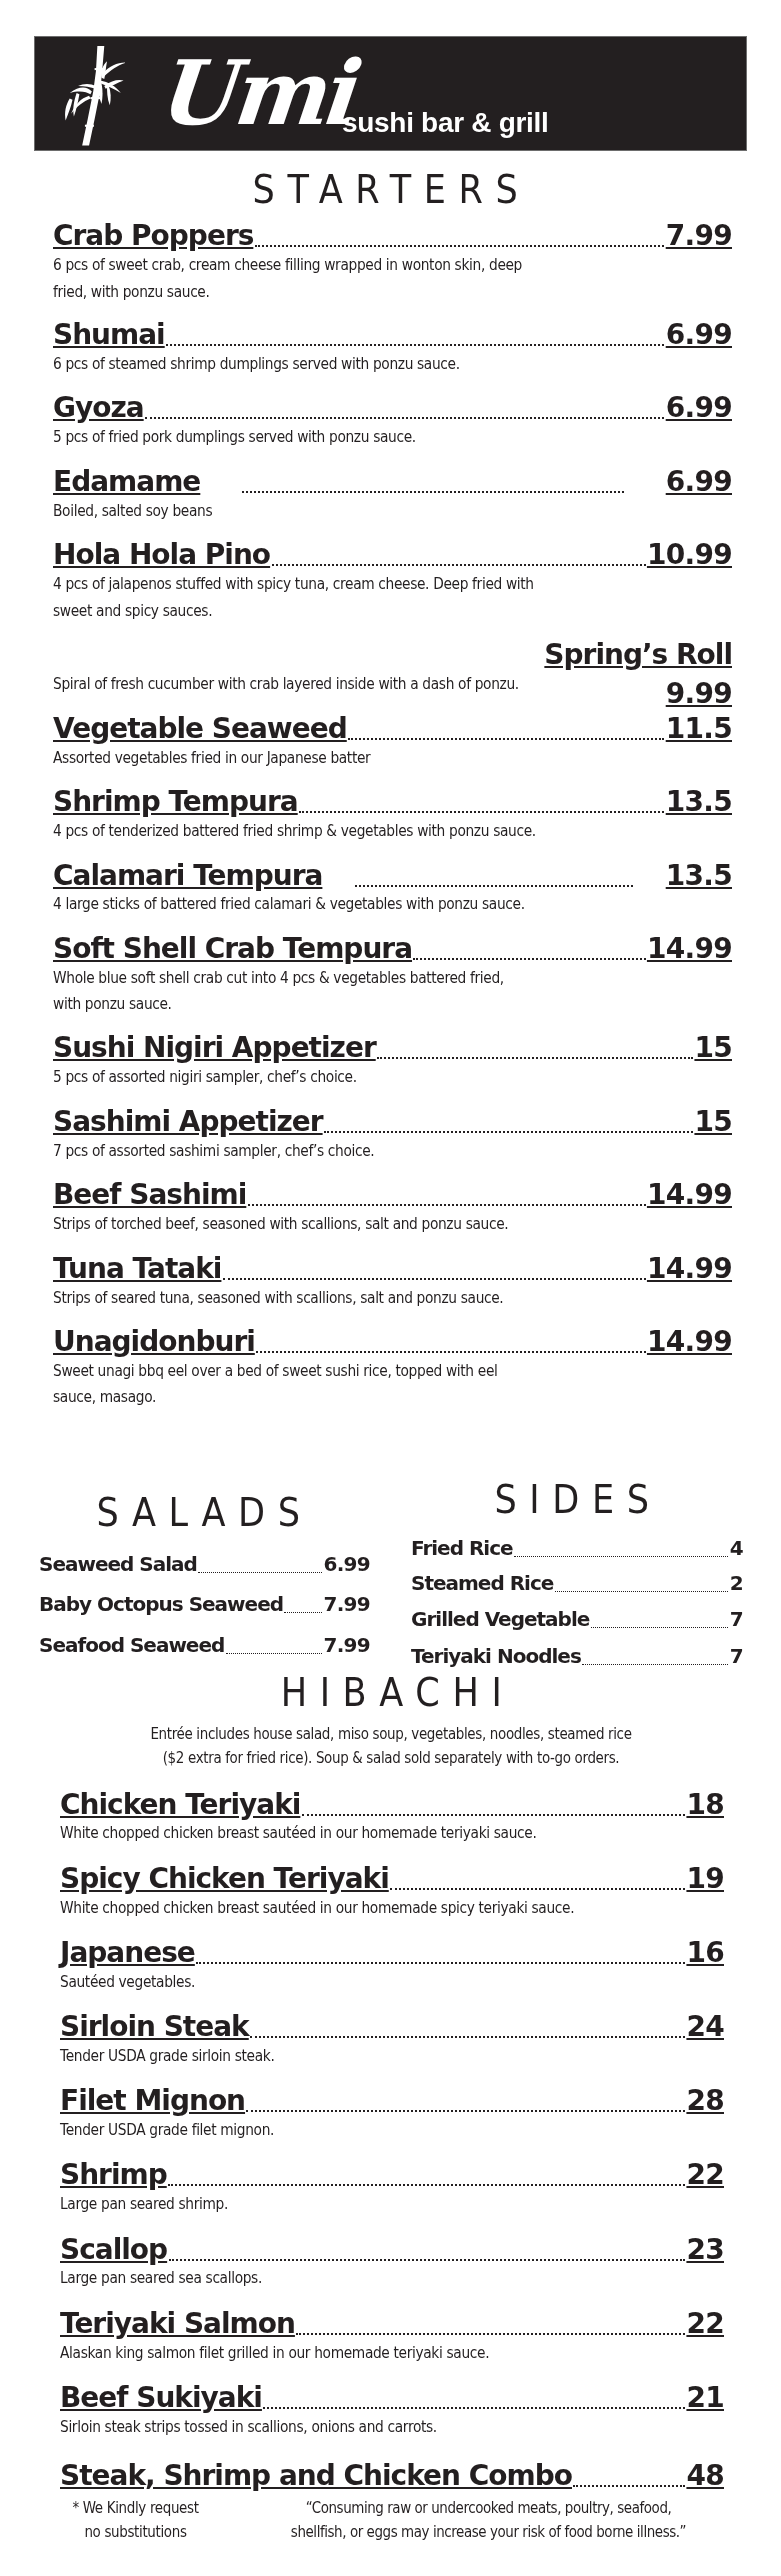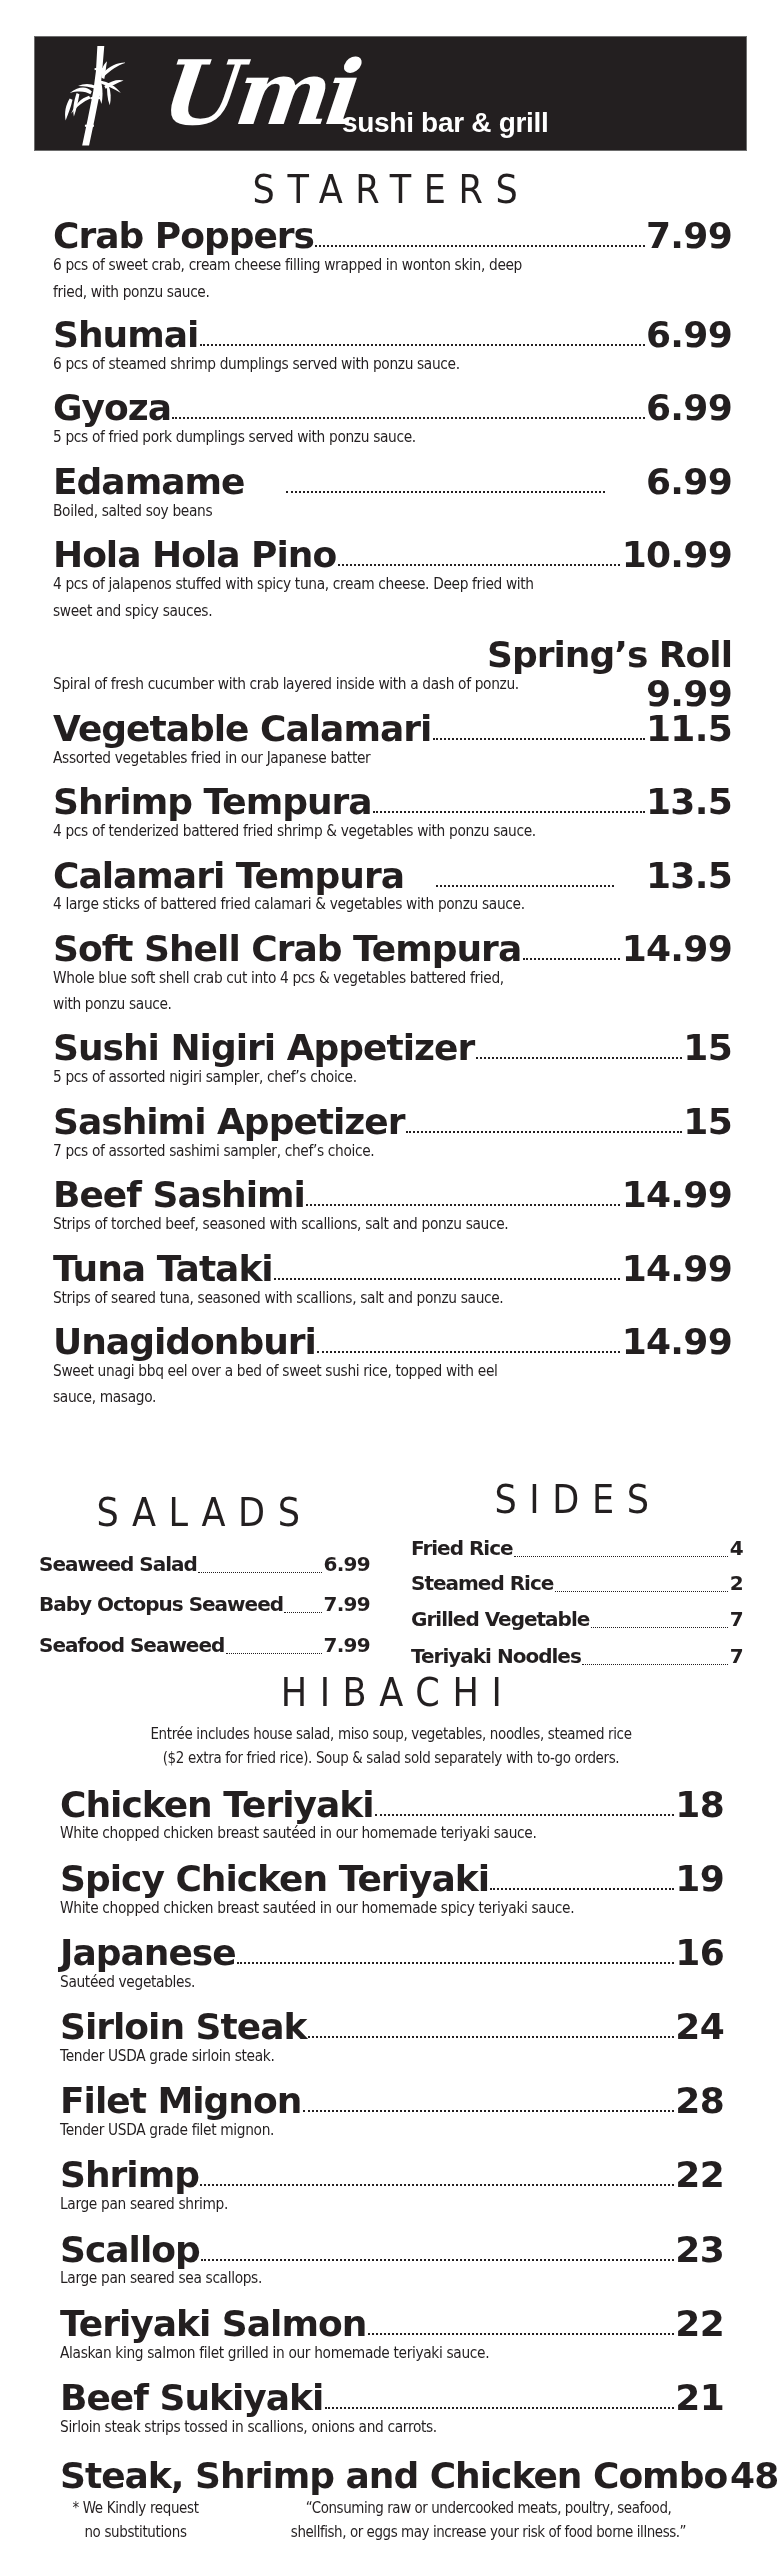--- a/index.html
+++ b/index.html
@@ -14,21 +14,21 @@
   
   .section-title { position:absolute; font-family:"DejaVu Sans", sans-serif; font-weight:normal; font-size:39px; line-height:42px; letter-spacing:14px; text-align:center; color:#231f20; transform:scaleX(0.9); transform-origin:center; white-space:nowrap; }
 
   
   .row { position:absolute; display:flex; align-items:flex-end; white-space:nowrap; }
   .row .name { font-family:"DejaVu Sans", sans-serif; font-weight:bold; color:#231f20; flex:0 0 auto; transform-origin:left bottom; }
   .row .leader { flex:1 1 auto; border-bottom:2.1px dotted #231f20; margin:0 1.4px; align-self:flex-end; }
   .row .price { font-family:"DejaVu Sans", sans-serif; font-weight:bold; color:#231f20; flex:0 0 auto; }
   .desc { position:absolute; font-family:"DejaVu Sans", sans-serif; color:#231f20; white-space:nowrap; transform-origin:left top; }
 
-  .row.big .name, .row.big .price { font-size:36px; line-height:32px; letter-spacing:-0.7px; }
+  .row.big .name, .row.big .price { font-size:28px; line-height:32px; letter-spacing:-0.7px;text-decoration:underline; }
   .row.big .leader { margin-bottom:4.9px; }
   .desc.big { font-size:16px; line-height:26px; letter-spacing:-0.4px; }
 
   .row.small .name, .row.small .price { font-size:20px; line-height:23.6px; letter-spacing:-0.7px; }
   .row.small .leader { margin-bottom:3.5px; border-bottom-width:1.4px; }
 
   .intro { position:absolute; left:0; width:782px; text-align:center; font-family:"DejaVu Sans", sans-serif; font-size:15.3px; line-height:25px; letter-spacing:-0.4px; color:#231f20; }
 
   .footer-left { position:absolute; left:42px; width:187px; text-align:center; font-family:"DejaVu Sans", sans-serif; font-size:15.3px; line-height:23.6px; letter-spacing:-0.4px; color:#231f20; }
   .footer-right { position:absolute; left:232px; width:513px; text-align:center; font-family:"DejaVu Sans", sans-serif; font-size:15.3px; line-height:23.6px; letter-spacing:-0.5px; color:#231f20; }
@@ -94,21 +94,21 @@
     </div>
     <div class="desc big" style="left: 53px; top: 571px; transform: scaleX(0.86);">4 pcs of jalapenos stuffed with spicy tuna, cream cheese. Deep fried with</div>
     <div class="desc big" style="left: 53px; top: 598px; transform: scaleX(0.86);">sweet and spicy sauces.</div>
     <div class="row big" style="left: 53px; width: 679px; top: 639px; flex-direction: column;">
       <span class="name" style="display: inline-block; letter-spacing: -1px;">Spring’s Roll</span>
       <span class="leader"></span>
       <span class="price">9.99</span>
     </div>
     <div class="desc big" style="left: 53px; top: 671px; transform: scaleX(0.86);">Spiral of fresh cucumber with crab layered inside with a dash of ponzu.</div>
     <div class="row big" style="left: 53px; width: 679px; top: 713px;">
-      <span class="name" style="display: inline-block; letter-spacing: -1px;">Vegetable Calamari</span>
+      <span class="name" style="display: inline-block; letter-spacing: -1px;">Vegetable Seaweed</span>
       <span class="leader"></span>
       <span class="price">11.5</span>
     </div>
     <div class="desc big" style="left: 53px; top: 745px; transform: scaleX(0.86);">Assorted vegetables fried in our Japanese batter</div>
     <div class="row big" style="left: 53px; width: 679px; top: 786px;">
       <span class="name" style="display: inline-block; letter-spacing: -1px;">Shrimp Tempura</span>
       <span class="leader"></span>
       <span class="price">13.5</span>
     </div>
     <div class="desc big" style="left: 53px; top: 818px; transform: scaleX(0.86);">4 pcs of tenderized battered fried shrimp &amp; vegetables with ponzu sauce.</div>

